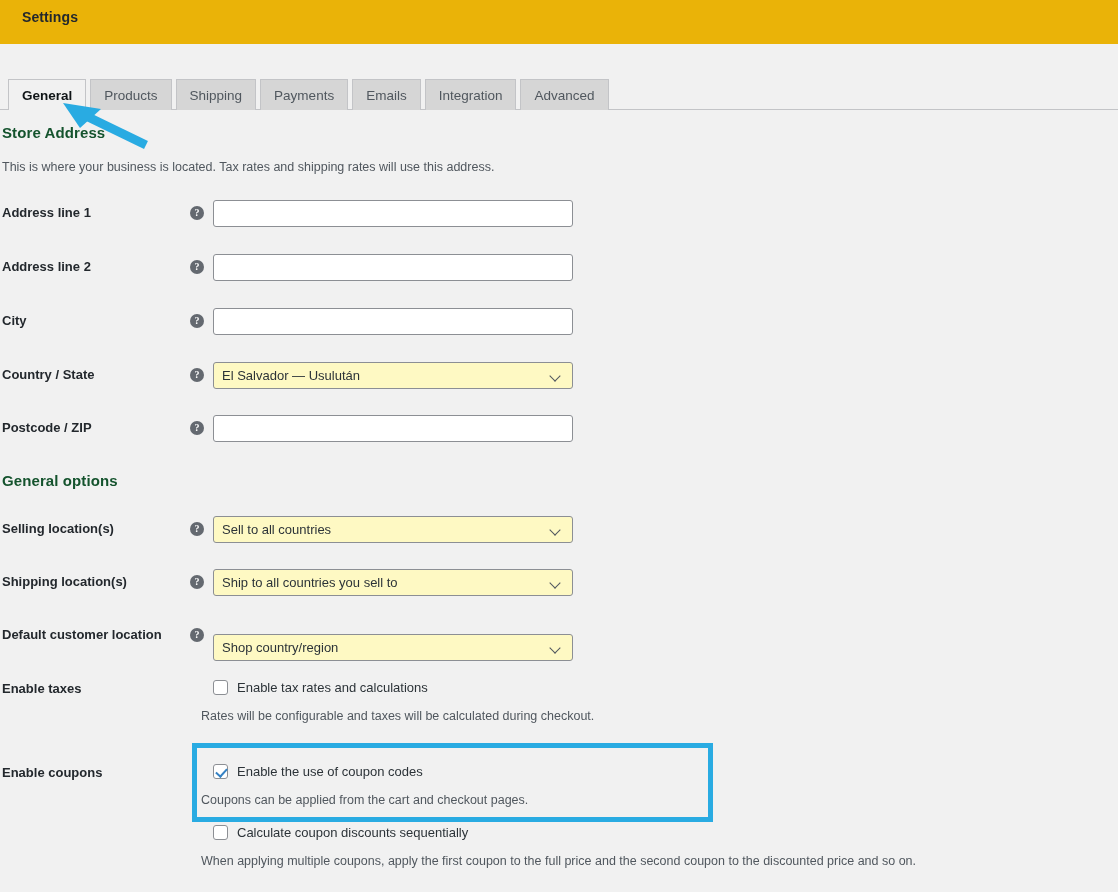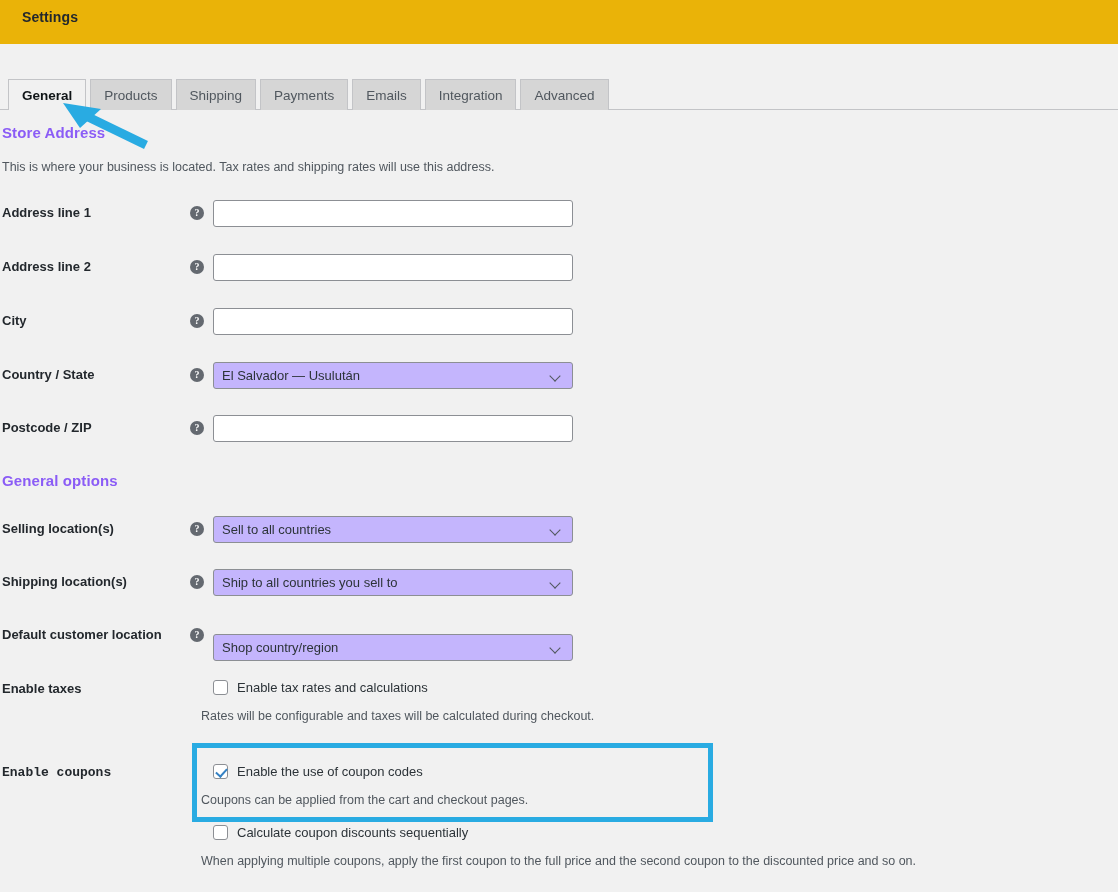--- a/index.html
+++ b/index.html
@@ -61,21 +61,21 @@
     color: #101517;
     font-weight: bold;
     border-color: #c3c4c7;
     position: relative;
     z-index: 2;
   }
 
   
   .section-title {
     position: absolute; left: 2px;
-    font-size: 15px; font-weight: bold; color: #8b5cf6;
+    font-size: 15px; font-weight: bold; color: #14532d;
     letter-spacing: .1px;
   }
   .section-desc {
     position: absolute; left: 2px;
     font-size: 12.5px; color: #50575e;
   }
 
   
   .row { position: absolute; left: 0; width: 1118px; }
   .field-label {
@@ -101,21 +101,21 @@
     border-radius: 3px;
     font-family: "Liberation Sans", sans-serif;
     font-size: 13px;
     color: #2c3338;
     padding: 0 8px;
     outline: none;
   }
   .select-box {
     position: absolute; left: 213px;
     width: 360px; height: 27px;
-    background: #c4b5fd;
+    background: #fef9c3;
     border: 1px solid #8c8f94;
     border-radius: 3px;
     display: flex; align-items: center;
     padding: 0 8px;
     font-size: 13px; color: #2c3338;
     cursor: pointer;
   }
   .select-value { flex: 1; white-space: nowrap; overflow: hidden; }
   .chevron {
     width: 12px; height: 12px;
@@ -285,21 +285,21 @@
     </div>
   </div>
 
   <div class="field-label" style="top:681px;">Enable taxes</div>
   <div class="cbrow" style="left:213px; top:680px;">
     <span class="checkbox"></span>
     <span class="cb-label">Enable tax rates and calculations</span>
   </div>
   <div class="field-desc" style="top:709px;">Rates will be configurable and taxes will be calculated during checkout.</div>
 
-  <div class="field-label" style="top:765px;font-family:Liberation Mono, monospace;">Enable coupons</div>
+  <div class="field-label" style="top:765px;">Enable coupons</div>
   <div class="cbrow" style="left:213px; top:764px;">
     <span class="checkbox checked"></span>
     <span class="cb-label">Enable the use of coupon codes</span>
   </div>
   <div class="field-desc" style="top:793px;">Coupons can be applied from the cart and checkout pages.</div>
 
   <div class="cbrow" style="left:213px; top:825px;">
     <span class="checkbox"></span>
     <span class="cb-label">Calculate coupon discounts sequentially</span>
   </div>

